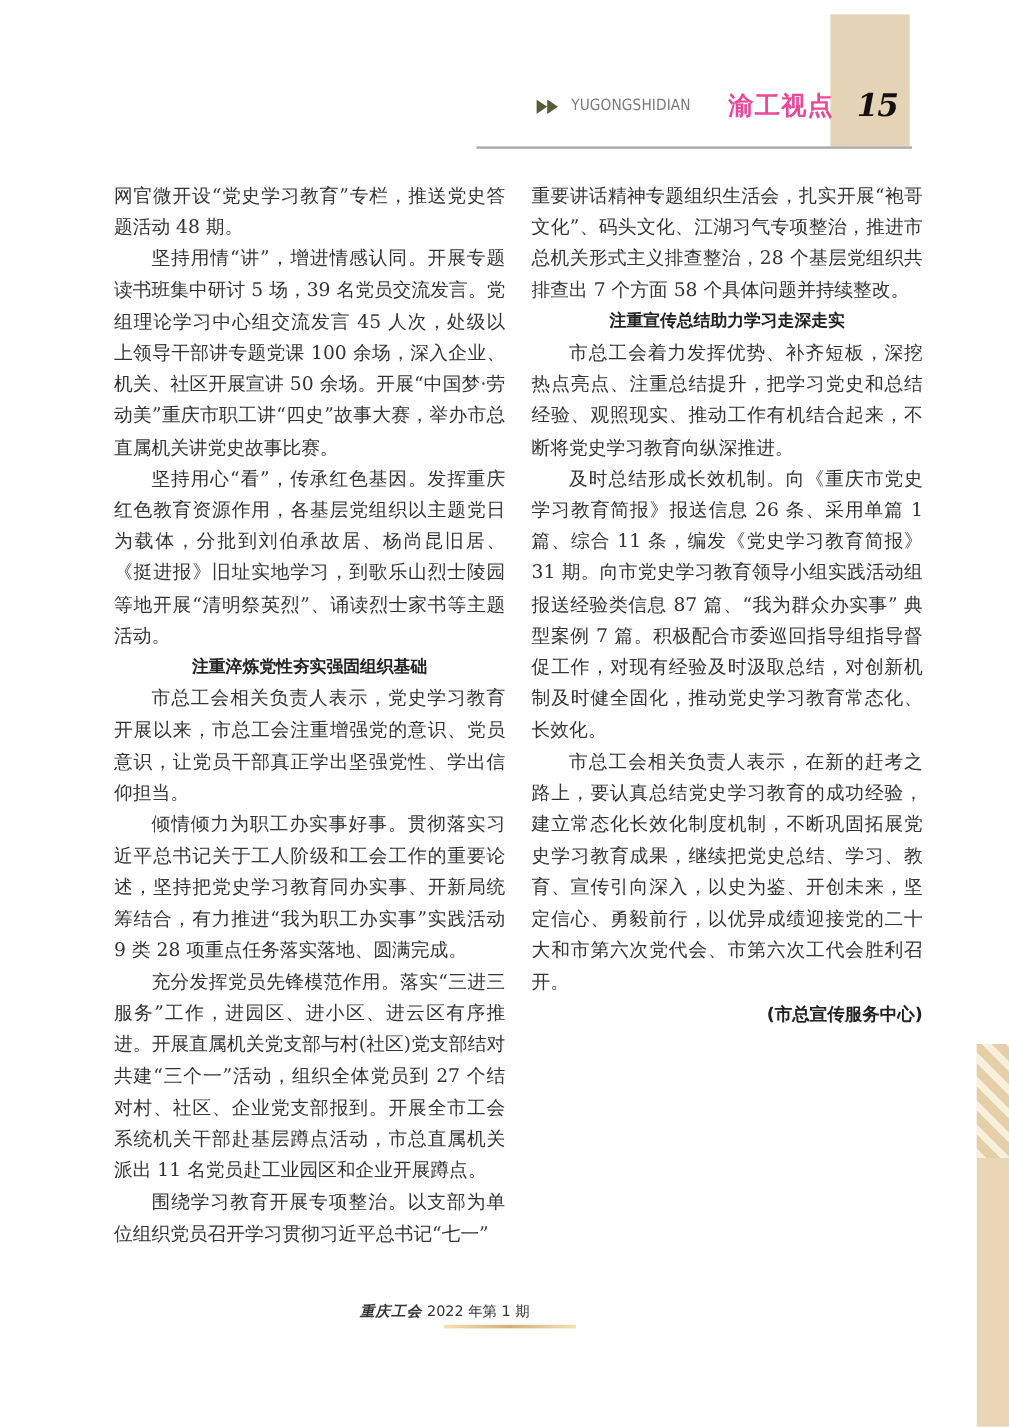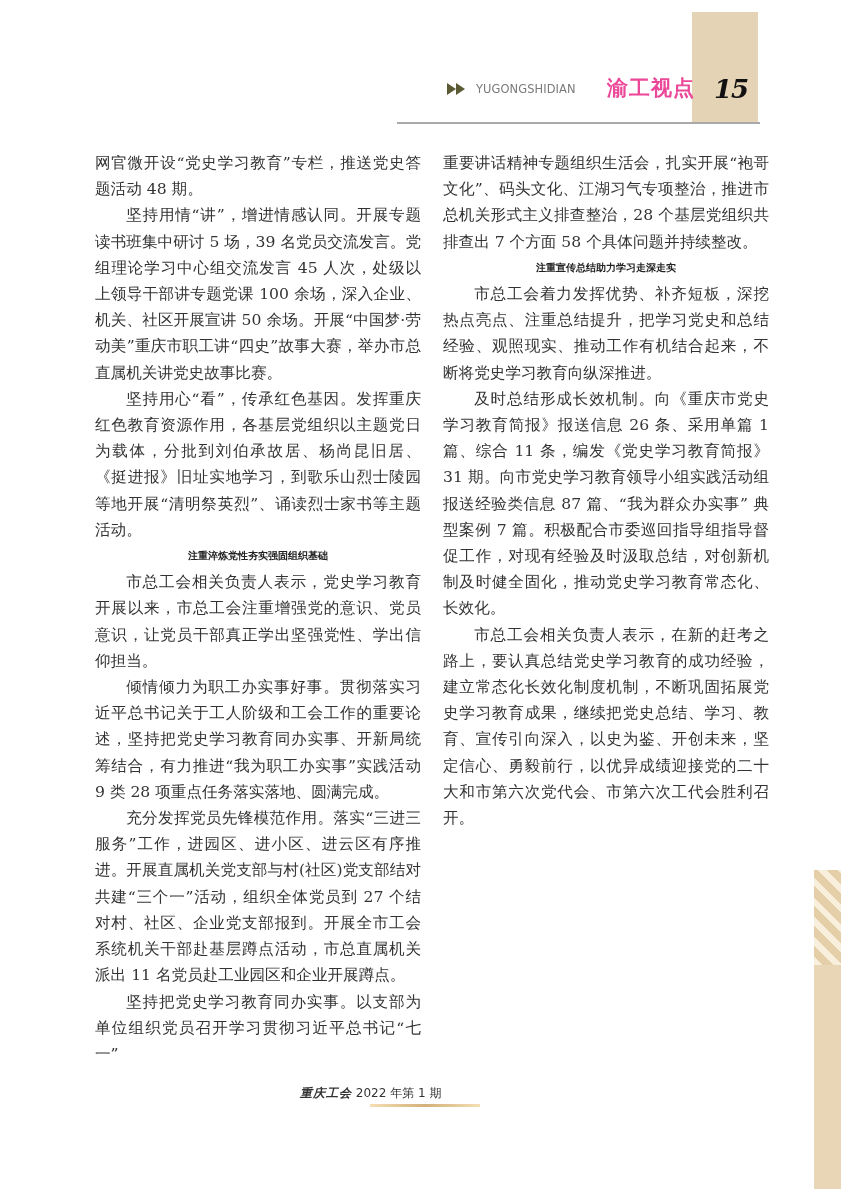--- a/index.html
+++ b/index.html
@@ -38,21 +38,21 @@
     position: absolute; top: 150px; width: 326px;
     font-size: 15.6px; line-height: 26.2px; text-align: justify;
     color: #333;
   }
   .col.left { left: 95px; }
   .col.right { left: 443px; }
   .col p { margin: 0; text-indent: 2em; }
   .col p.cont { text-indent: 0; }
   .col h3 {
     margin: 0; font-family: "DejaVu Sans", sans-serif; font-weight: bold;
-    font-size: 10px; line-height: 26.2px; text-align: center; color: #222;
+    font-size: 14px; line-height: 26.2px; text-align: center; color: #222;
   }
   .col .source {
     text-align: right; font-family: "DejaVu Sans", sans-serif; font-weight: bold;
     font-size: 14.6px; color: #222; margin-top: 2px;
   }
   .footer {
     position: absolute; left: 300px; top: 1084px; width: 250px; text-align: left;
     font-size: 12px; color: #333; line-height: 18px;
   }
   .footer .mag { font-weight: bold; font-style: italic; letter-spacing: 1px; font-family: "DejaVu Serif", serif; }
@@ -85,29 +85,30 @@
 <div class="page-number">15</div>
 
 <div class="col left">
   <p class="cont">网官微开设“党史学习教育”专栏，推送党史答题活动 48 期。</p>
   <p>坚持用情“讲”，增进情感认同。开展专题读书班集中研讨 5 场，39 名党员交流发言。党组理论学习中心组交流发言 45 人次，处级以上领导干部讲专题党课 100 余场，深入企业、机关、社区开展宣讲 50 余场。开展“中国梦·劳动美”重庆市职工讲“四史”故事大赛，举办市总直属机关讲党史故事比赛。</p>
   <p>坚持用心“看”，传承红色基因。发挥重庆红色教育资源作用，各基层党组织以主题党日为载体，分批到刘伯承故居、杨尚昆旧居、《挺进报》旧址实地学习，到歌乐山烈士陵园等地开展“清明祭英烈”、诵读烈士家书等主题活动。</p>
   <h3>注重淬炼党性夯实强固组织基础</h3>
   <p>市总工会相关负责人表示，党史学习教育开展以来，市总工会注重增强党的意识、党员意识，让党员干部真正学出坚强党性、学出信仰担当。</p>
   <p>倾情倾力为职工办实事好事。贯彻落实习近平总书记关于工人阶级和工会工作的重要论述，坚持把党史学习教育同办实事、开新局统筹结合，有力推进“我为职工办实事”实践活动 9 类 28 项重点任务落实落地、圆满完成。</p>
   <p>充分发挥党员先锋模范作用。落实“三进三服务”工作，进园区、进小区、进云区有序推进。开展直属机关党支部与村(社区)党支部结对共建“三个一”活动，组织全体党员到 27 个结对村、社区、企业党支部报到。开展全市工会系统机关干部赴基层蹲点活动，市总直属机关派出 11 名党员赴工业园区和企业开展蹲点。</p>
-  <p>坚持把党史学习教育同办实事。以支部为单位组织党员召开学习贯彻习近平总书记“七一”</p>
+  <p>围绕学习教育开展专项整治。以支部为单位组织党员召开学习贯彻习近平总书记“七一”</p>
 </div>
 
 <div class="col right">
   <p class="cont">重要讲话精神专题组织生活会，扎实开展“袍哥文化”、码头文化、江湖习气专项整治，推进市总机关形式主义排查整治，28 个基层党组织共排查出 7 个方面 58 个具体问题并持续整改。</p>
   <h3>注重宣传总结助力学习走深走实</h3>
   <p>市总工会着力发挥优势、补齐短板，深挖热点亮点、注重总结提升，把学习党史和总结经验、观照现实、推动工作有机结合起来，不断将党史学习教育向纵深推进。</p>
   <p>及时总结形成长效机制。向《重庆市党史学习教育简报》报送信息 26 条、采用单篇 1 篇、综合 11 条，编发《党史学习教育简报》31 期。向市党史学习教育领导小组实践活动组报送经验类信息 87 篇、“我为群众办实事” 典型案例 7 篇。积极配合市委巡回指导组指导督促工作，对现有经验及时汲取总结，对创新机制及时健全固化，推动党史学习教育常态化、长效化。</p>
   <p>市总工会相关负责人表示，在新的赶考之路上，要认真总结党史学习教育的成功经验，建立常态化长效化制度机制，不断巩固拓展党史学习教育成果，继续把党史总结、学习、教育、宣传引向深入，以史为鉴、开创未来，坚定信心、勇毅前行，以优异成绩迎接党的二十大和市第六次党代会、市第六次工代会胜利召开。</p>
+  <div class="source">(市总宣传服务中心)</div>
 </div>
 
 <div class="footer">
   <span class="mag">重庆工会</span>
   <span class="issue">2022 年第 1 期</span>
 </div>
 <div class="footer-line"></div>
 
 <div class="side-stripe">
   <div class="hatch"></div>

